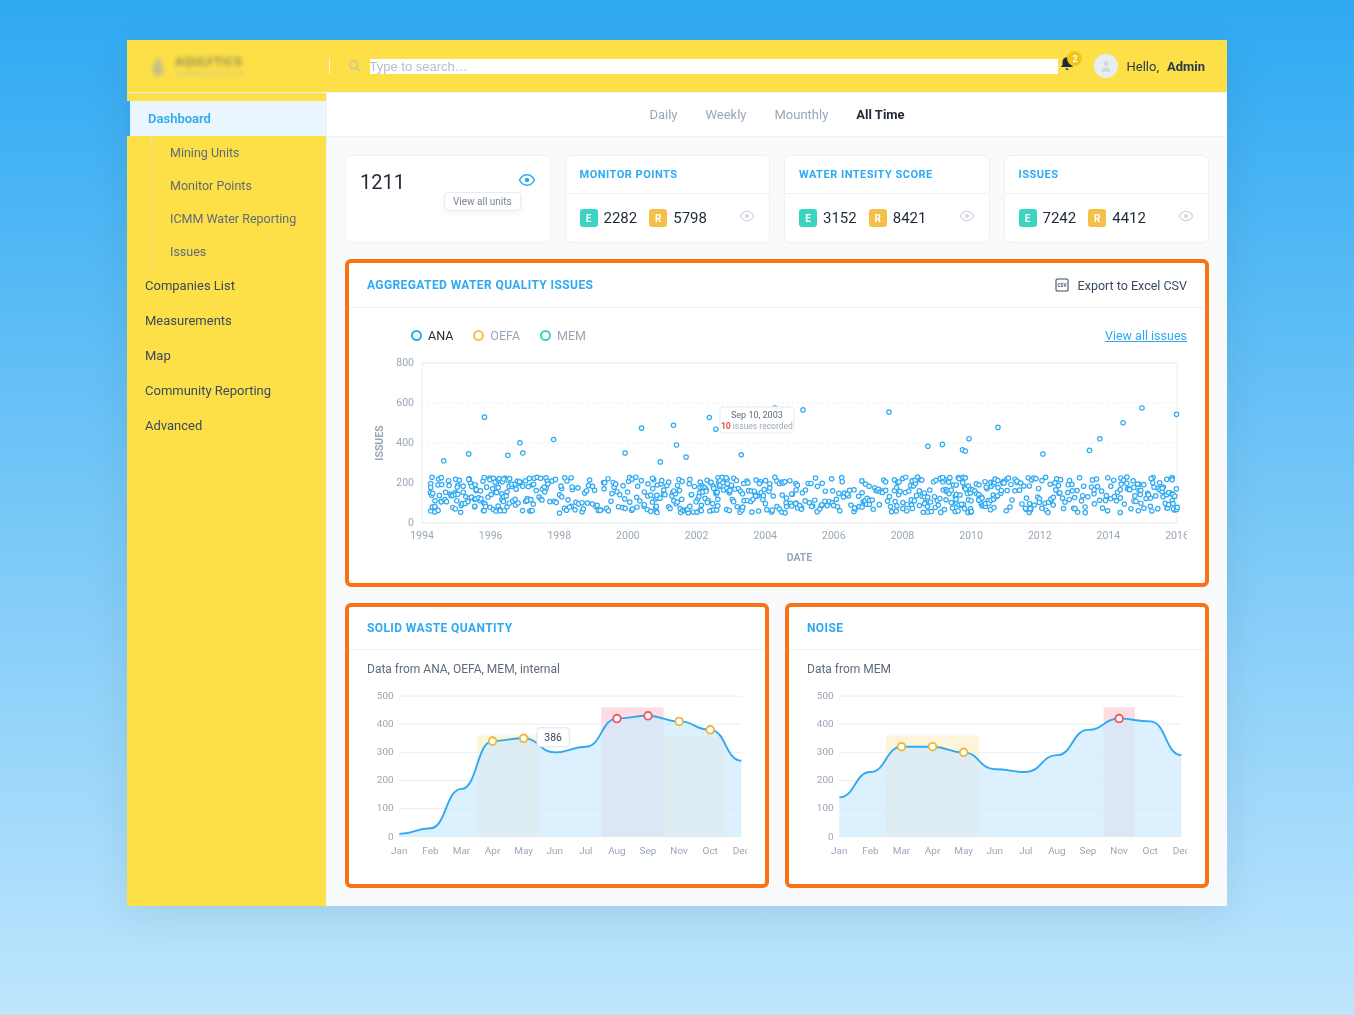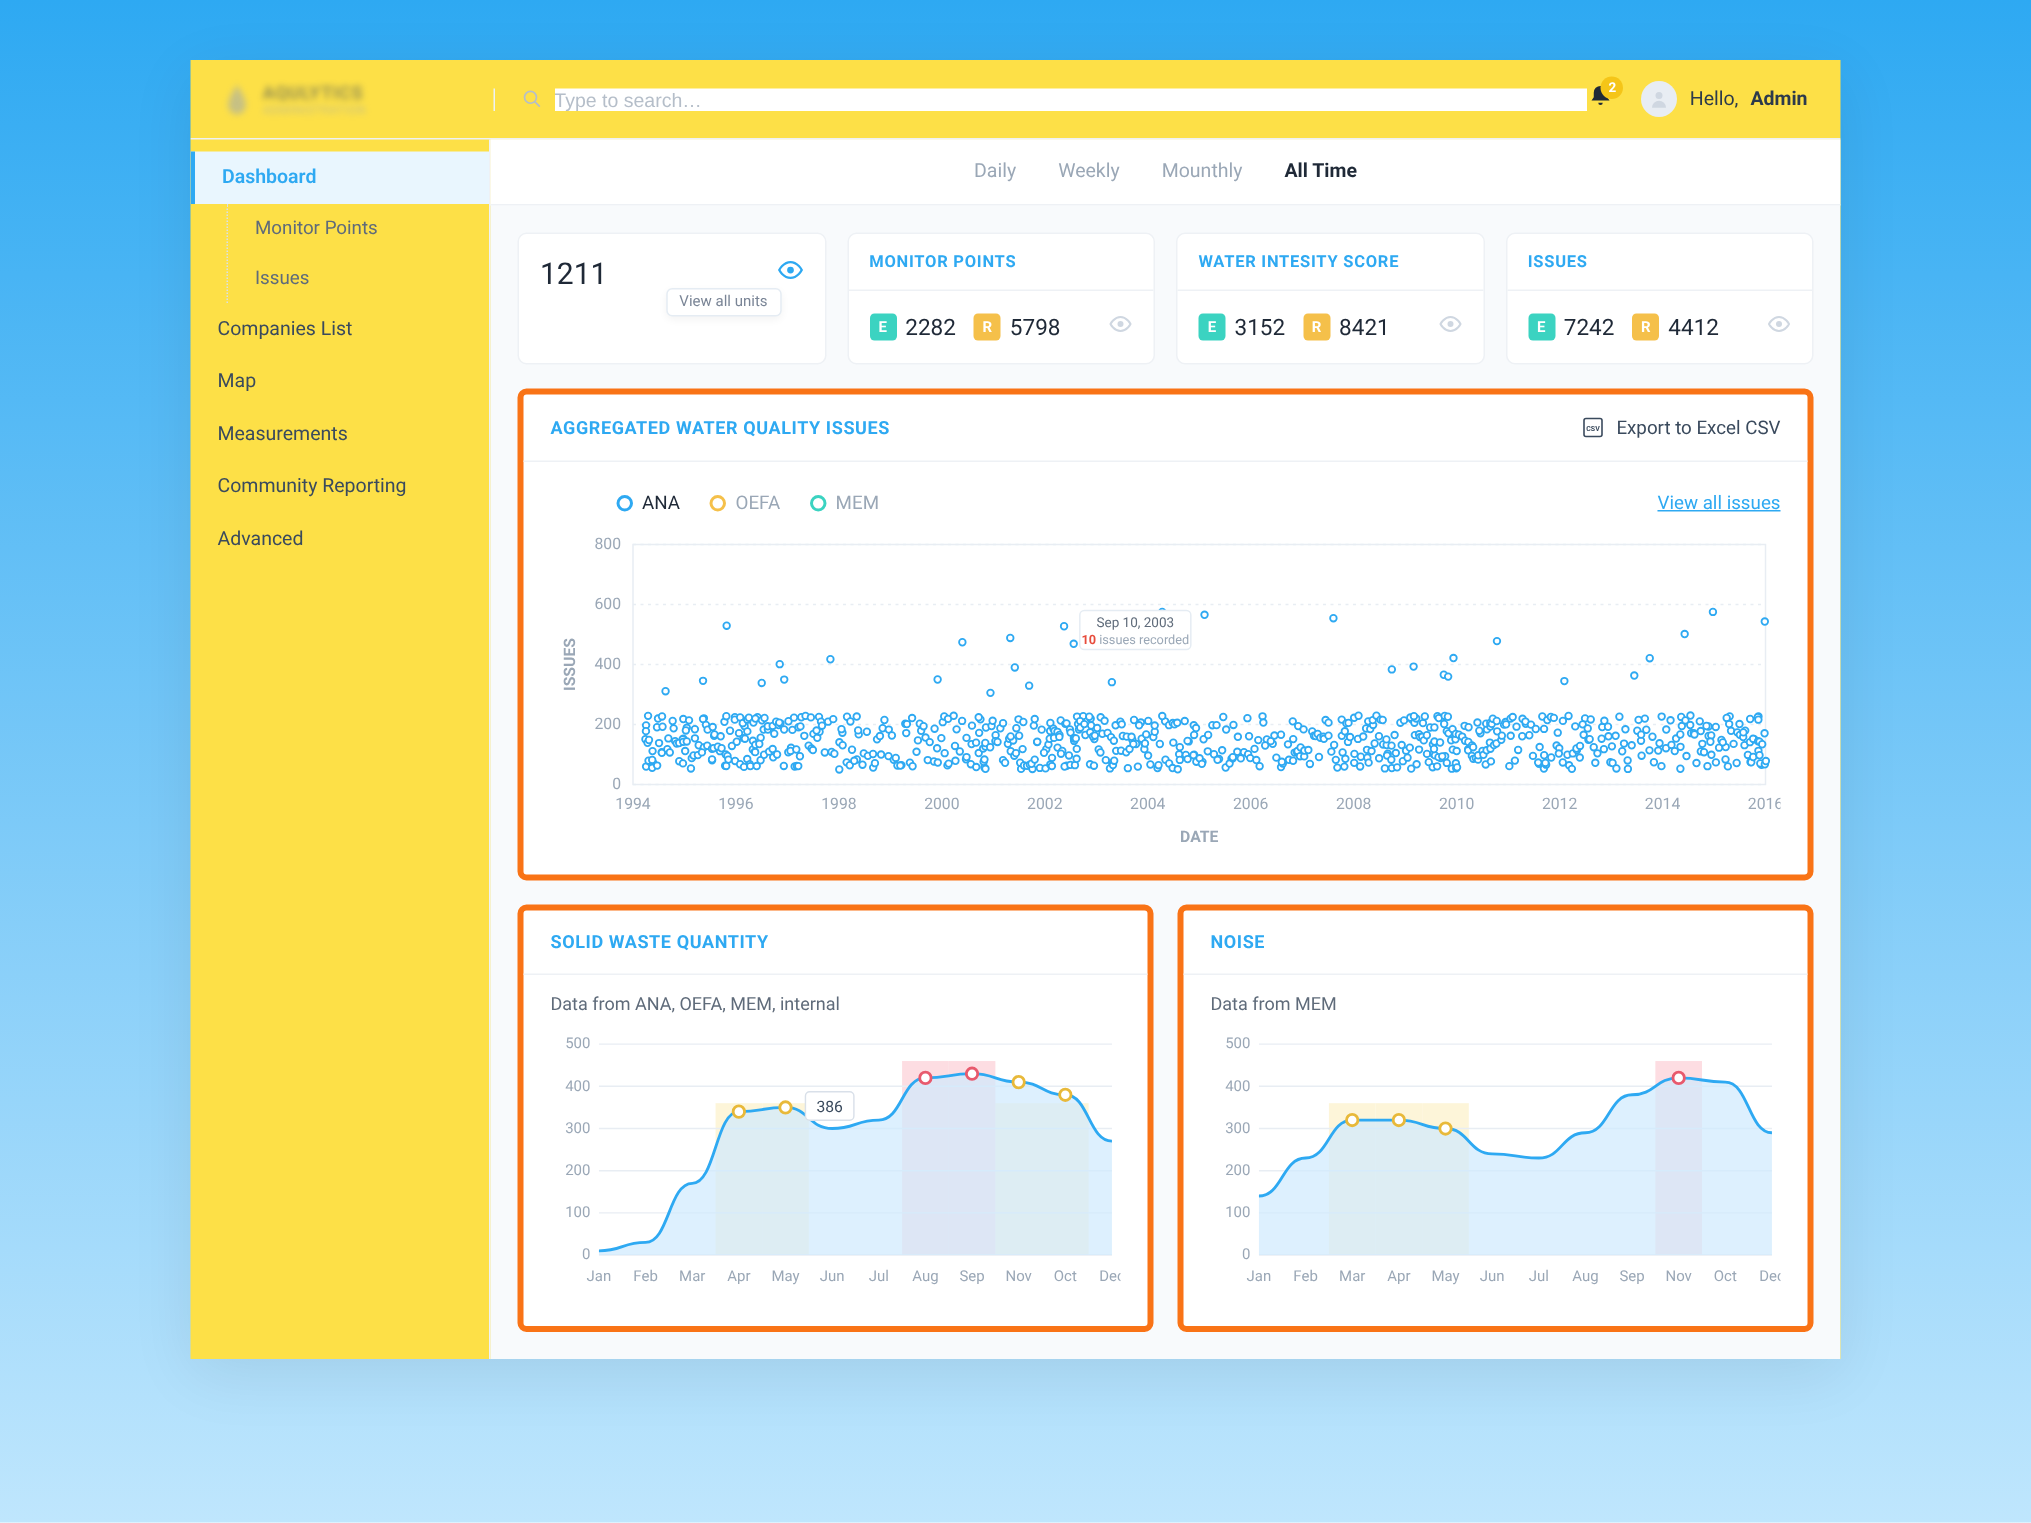--- a/index.html
+++ b/index.html
@@ -179,26 +179,28 @@
           <b>Admin</b>
       </div>
     </div>
   </div>
 
   <div class="layout">
 
     <div class="sidebar">
       <div class="nav-item active">Dashboard</div>
       <div class="nav-sub">
+        <div class="nav-item">Mining Units</div>
         <div class="nav-item">Monitor Points</div>
+        <div class="nav-item">ICMM Water Reporting</div>
         <div class="nav-item">Issues</div>
       </div>
       <div class="nav-item">Companies List</div>
+      <div class="nav-item">Measurements</div>
       <div class="nav-item">Map</div>
-      <div class="nav-item">Measurements</div>
       <div class="nav-item">Community Reporting</div>
       <div class="nav-item">Advanced</div>
     </div>
 
     <div class="main">
       <div class="timetabs">
         <div class="timetab">Daily</div>
         <div class="timetab">Weekly</div>
         <div class="timetab">Mounthly</div>
         <div class="timetab active">All Time</div>

